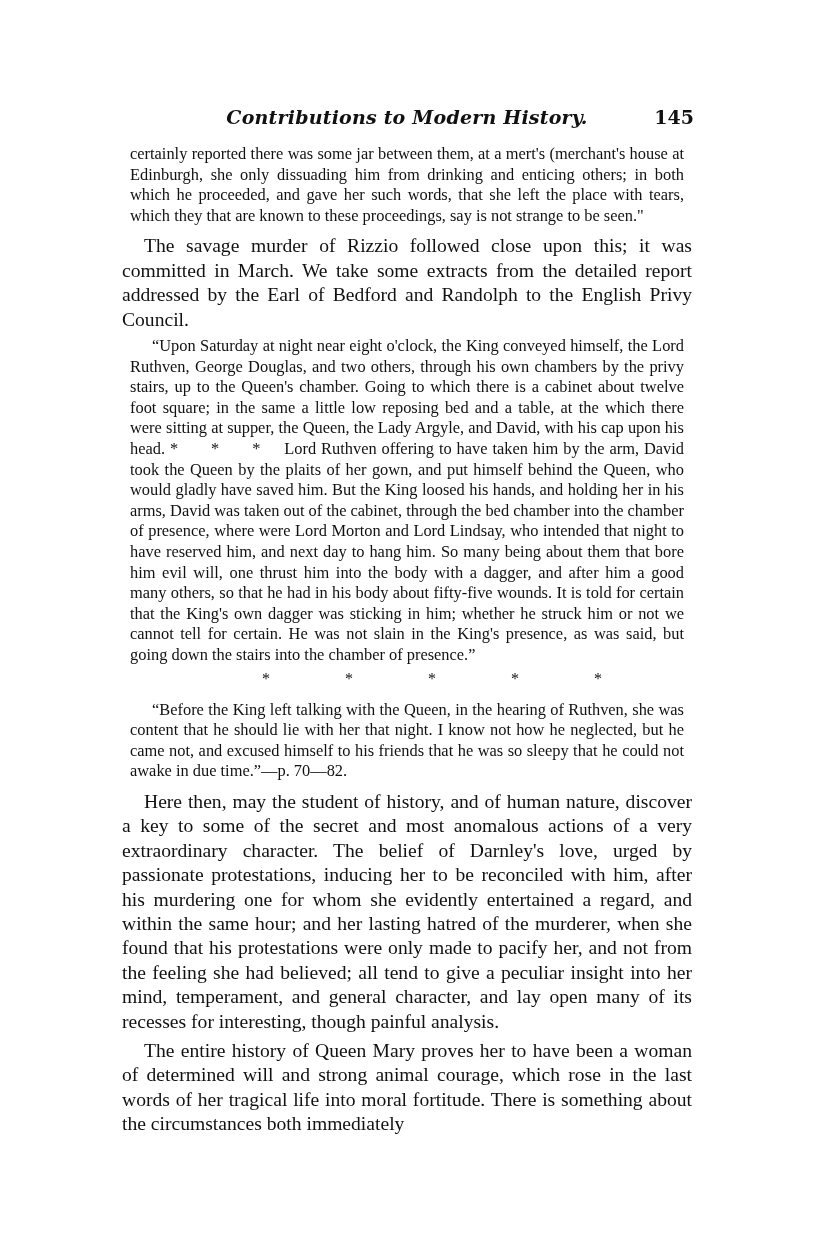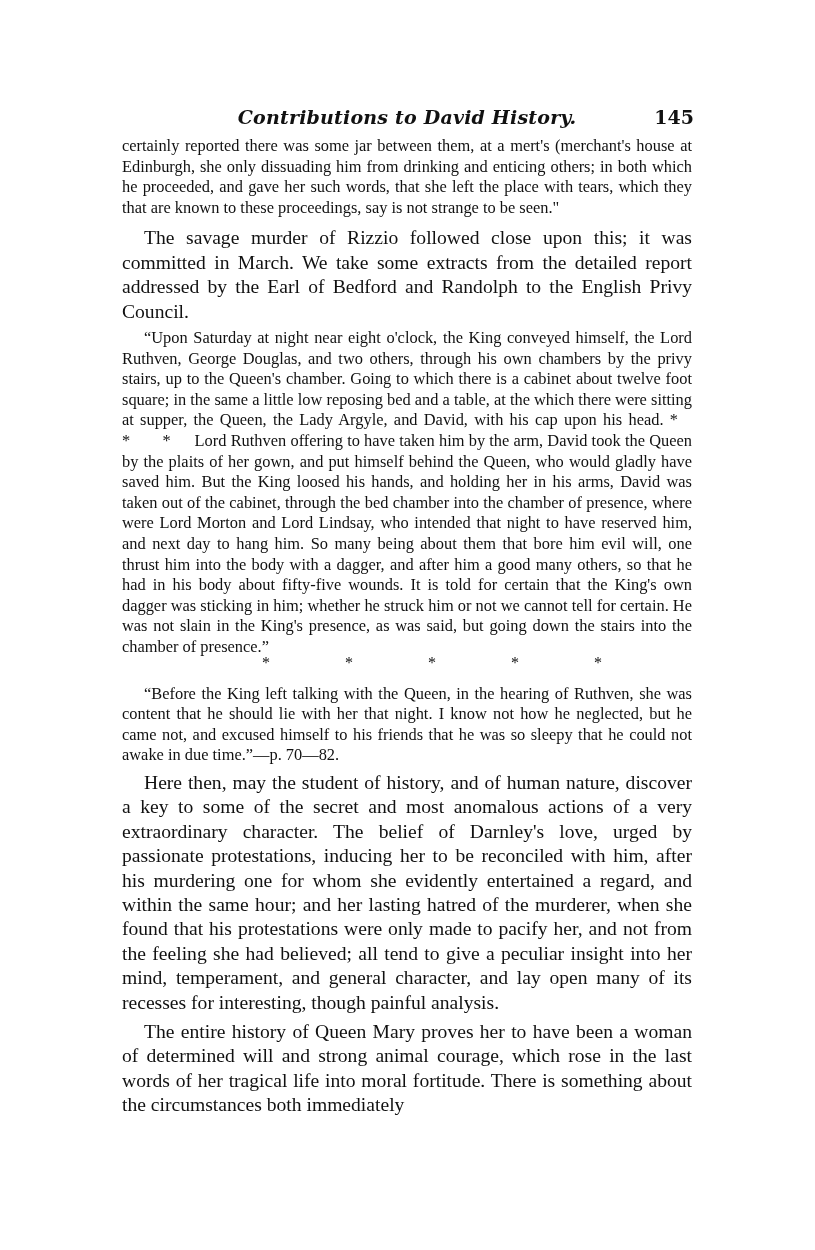--- a/index.html
+++ b/index.html
@@ -10,21 +10,21 @@
     position: absolute; left: 0; right: 0; text-align: center;
     font-family: "DejaVu Serif", serif; font-style: italic; font-weight: bold;
     font-size: 19px; letter-spacing: 0.2px; top: 0;
   }
   .folio {
     position: absolute; right: -2px; top: 0;
     font-family: "DejaVu Serif", serif; font-weight: bold; font-size: 19px;
   }
   .quote {
     font-family: "Liberation Serif", serif; font-size: 16.4px; line-height: 20.6px;
-    text-align: justify; margin: 0;
+    text-align: justify; margin: 8px;
   }
   .body {
     font-family: "Liberation Serif", serif; font-size: 19.6px; line-height: 24.4px;
     text-align: justify; margin: 0;
   }
   .indent { text-indent: 22px; }
   .p1 { margin-top: 8px; }
   .q2 { margin-top: 4px; }
   .stars {
     display: flex; justify-content: space-between; padding: 0 90px 0 140px;
@@ -33,21 +33,21 @@
   .q3 { margin-top: 14px; }
   .p3 { margin-top: 5px; }
   .p4 { margin-top: 5px; }
   .inline-stars { letter-spacing: 14px; margin-right: 10px; }
 </style>
 </head>
 <body>
 
 <div class="page">
   <div class="header">
-    <div class="running-head">Contributions to David History.</div>
+    <div class="running-head">Contributions to Modern History.</div>
     <div class="folio">145</div>
   </div>
 
   <p class="quote">certainly reported there was some jar between them, at a mert's (merchant's house at Edinburgh, she only dissuading him from drinking and enticing others; in both which he proceeded, and gave her such words, that she left the place with tears, which they that are known to these proceedings, say is not strange to be seen."</p>
 
   <p class="body indent p1">The savage murder of Rizzio followed close upon this; it was committed in March. We take some extracts from the detailed report addressed by the Earl of Bedford and Randolph to the English Privy Council.</p>
 
   <p class="quote indent q2"><span>“Upon Saturday at night near eight o'clock, the King conveyed himself, the Lord Ruthven, George Douglas, and two others, through his own chambers by the privy stairs, up to the Queen's chamber. Going to which there is a cabinet about twelve foot square; in the same a little low reposing bed and a table, at the which there were sitting at supper, the Queen, the Lady Argyle, and David, with his cap upon his head.</span>
     <span class="inline-stars">* * *</span><span>Lord Ruthven offering to have taken him by the arm, David took the Queen by the plaits of her gown, and put himself behind the Queen, who would gladly have saved him. But the King loosed his hands, and holding her in his arms, David was taken out of the cabinet, through the bed chamber into the chamber of presence, where were Lord Morton and Lord Lindsay, who intended that night to have reserved him, and next day to hang him. So many being about them that bore him evil will, one thrust him into the body with a dagger, and after him a good many others, so that he had in his body about fifty-five wounds. It is told for certain that the King's own dagger was sticking in him; whether he struck him or not we cannot tell for certain. He was not slain in the King's presence, as was said, but going down the stairs into the chamber of presence.”</span></p>
 

